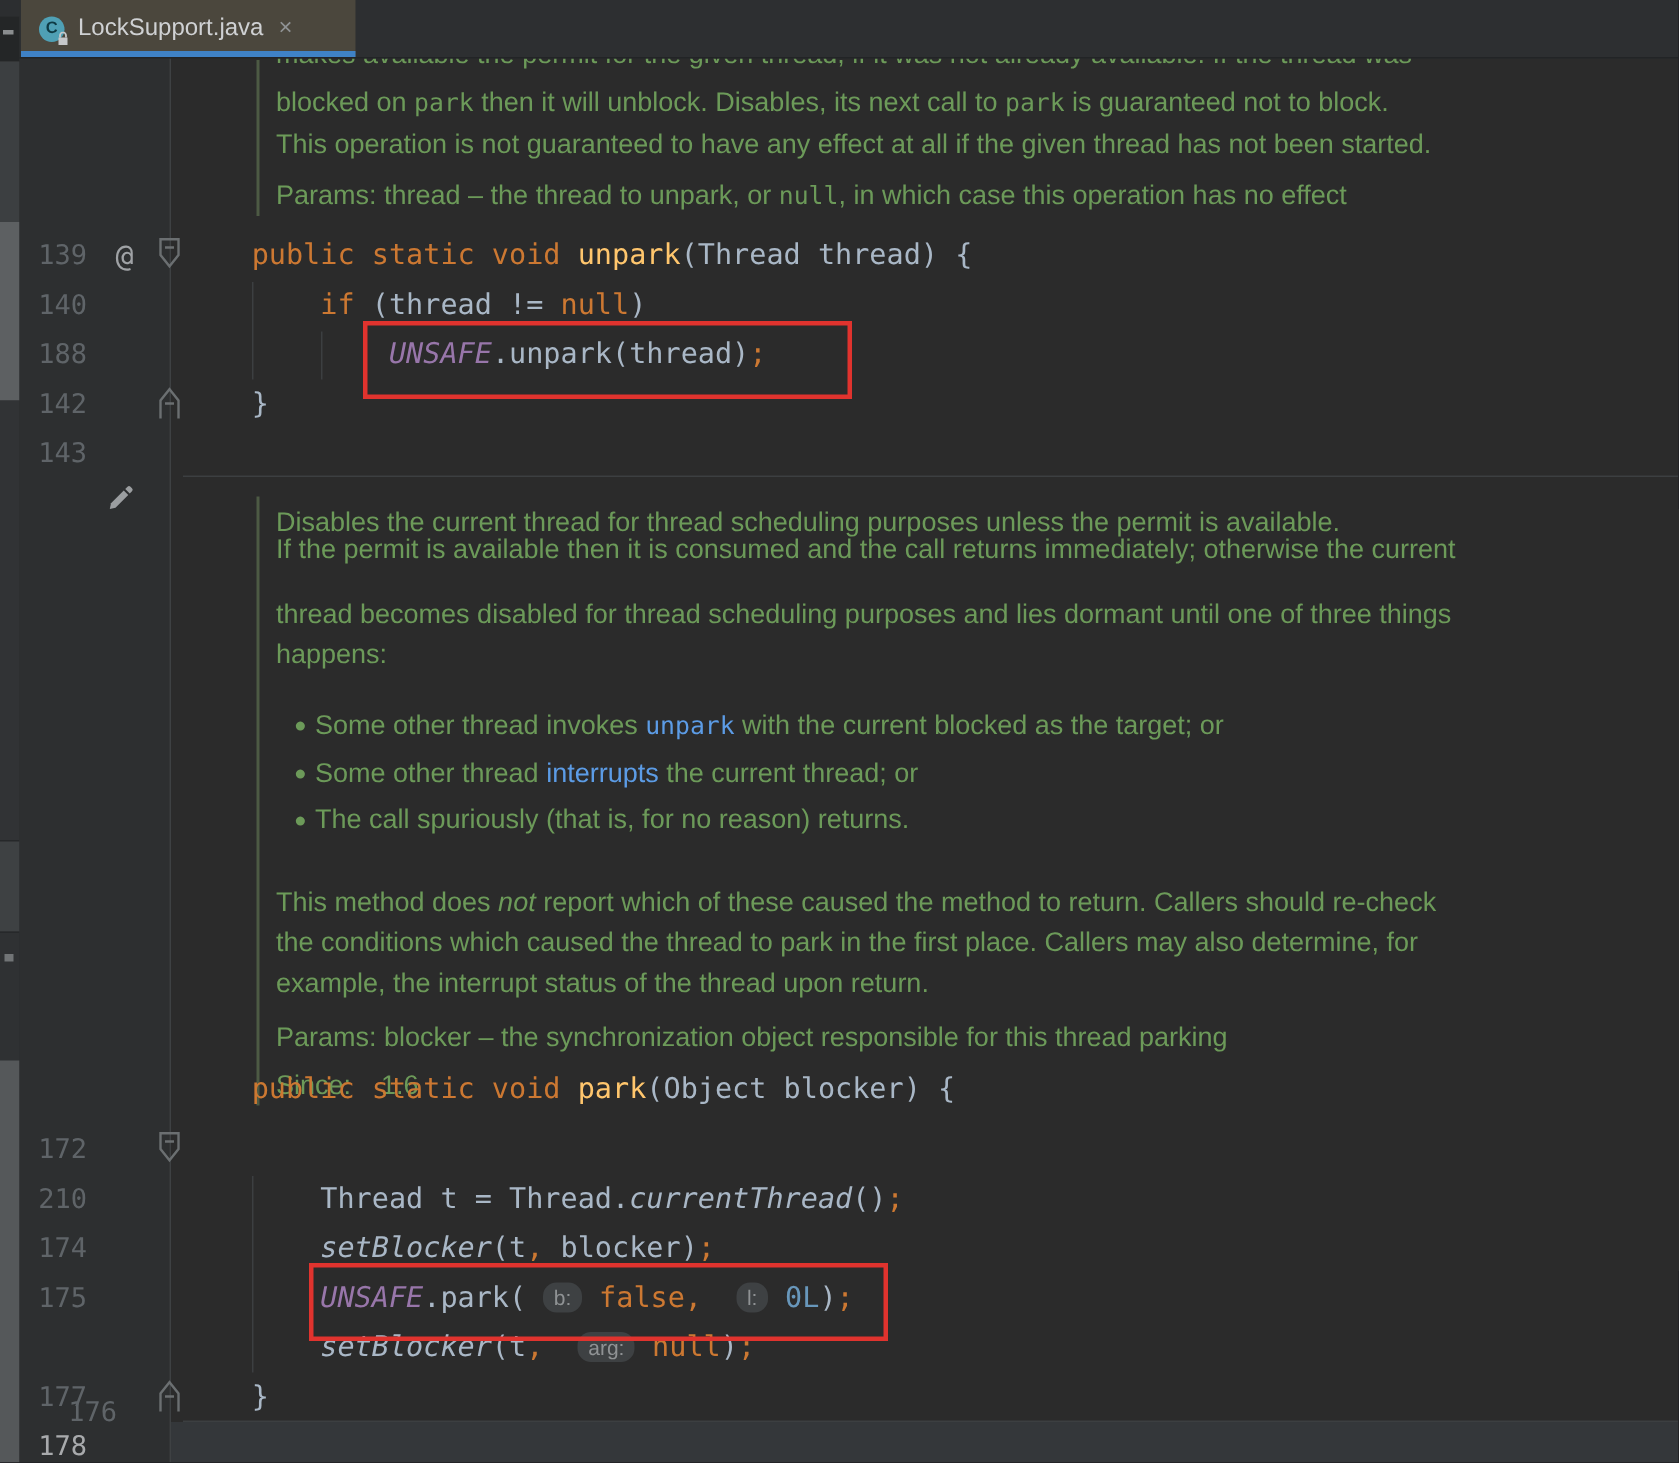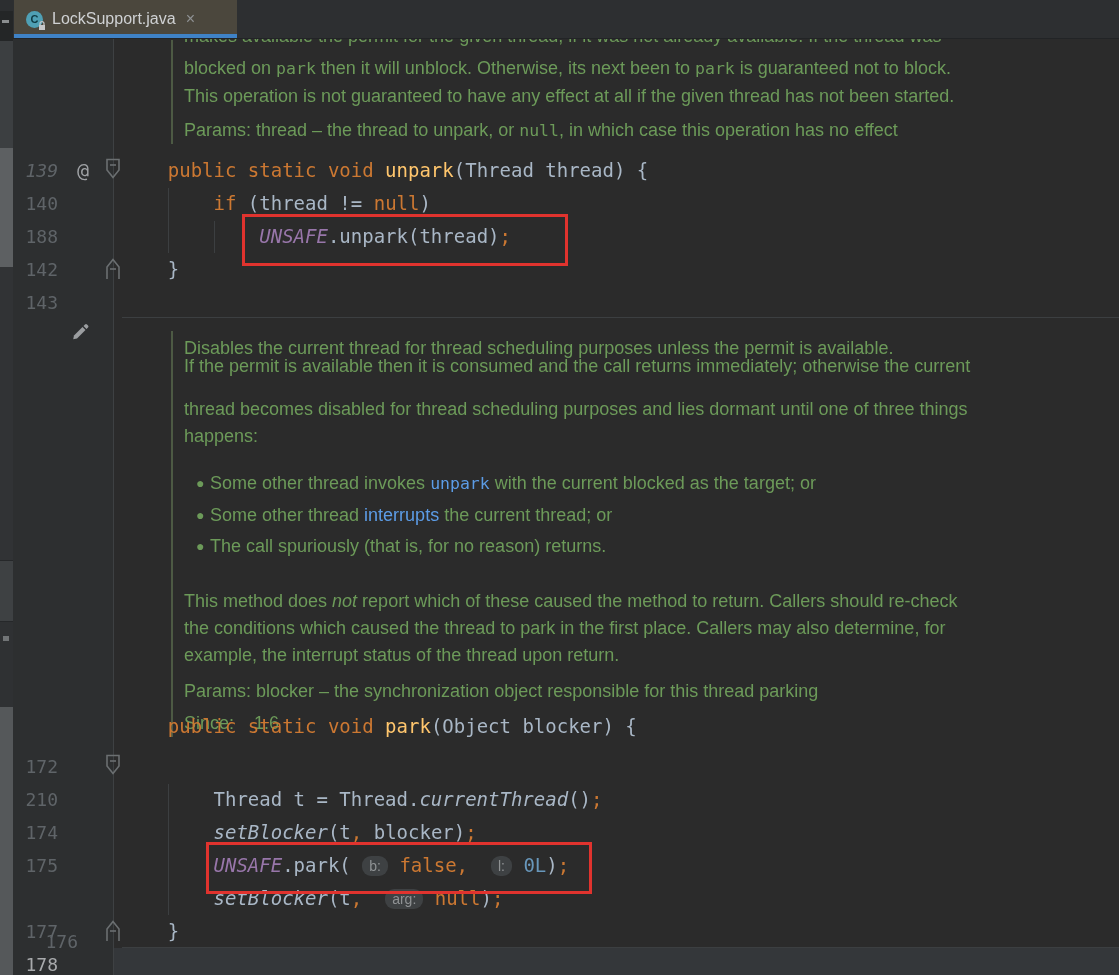--- a/index.html
+++ b/index.html
@@ -95,21 +95,21 @@
       </span>
       <span class="tab-label">LockSupport.java</span>
       <span class="tab-close">×</span>
     </div>
     <div class="tab-underline"></div>
   </div>
 
   <div class="gutter"></div>
   <div class="gutter-border"></div>
   <div id="lnums">
-      <div class="lnum" style="top: 154px; font-style: italic;">139</div>
+      <div class="lnum" style="top: 154px;">139</div>
       <div class="lnum" style="top: 187px;">140</div>
       <div class="lnum" style="top: 220px;">188</div>
       <div class="lnum" style="top: 253px;">142</div>
       <div class="lnum" style="top: 286px;">143</div>
       <div class="lnum" style="top: 750px;">172</div>
       <div class="lnum" style="top: 783px;">210</div>
       <div class="lnum" style="top: 816px;">174</div>
       <div class="lnum" style="top: 849px;">175</div>
       <div class="lnum" style="top: 925px; padding-left: 20px;">176</div>
       <div class="lnum" style="top: 915px;">177</div>
@@ -145,21 +145,21 @@
 
   <div class="indent-guide" style="left:168px;top:188px;height:65px"></div>
   <div class="indent-guide" style="left:214px;top:221px;height:32px"></div>
   <div class="indent-guide" style="left:168px;top:784px;height:131px"></div>
 
   <div class="doc-bar" style="top:40px;height:104px"></div>
   <div class="doc-bar" style="top:331px;height:406px"></div>
 
   <div id="docTop">
       <div class="doc-line" style="top: 22px;"><span>makes available the permit for the given thread, if it was not already available. If the thread was</span></div>
-      <div class="doc-line" style="top: 54px;"><span>blocked on </span><span class="run-c">park</span><span> then it will unblock. Otherwise, its next been to </span><span class="run-c">park</span><span> is guaranteed not to block.</span></div>
+      <div class="doc-line" style="top: 54px;"><span>blocked on </span><span class="run-c">park</span><span> then it will unblock. Disables, its next call to </span><span class="run-c">park</span><span> is guaranteed not to block.</span></div>
       <div class="doc-line" style="top: 82px;"><span>This operation is not guaranteed to have any effect at all if the given thread has not been started.</span></div>
       <div class="doc-line" style="top: 116px;"><span>Params: thread – the thread to unpark, or </span><span class="run-c">null</span><span>, in which case this operation has no effect</span></div>
     </div>
   <div id="docMid">
       <div class="doc-line" style="top: 334px;"><span>Disables the current thread for thread scheduling purposes unless the permit is available.</span></div>
       <div class="doc-line" style="top: 352px;"><span>If the permit is available then it is consumed and the call returns immediately; otherwise the current</span></div>
       <div class="doc-line" style="top: 395px;"><span>thread becomes disabled for thread scheduling purposes and lies dormant until one of three things</span></div>
       <div class="doc-line" style="top: 422px;"><span>happens:</span></div>
       <div class="doc-line" style="top: 469px; left: 196px;"><span class="bullet">●</span><span>Some other thread invokes </span><span class="run-lc">unpark</span><span> with the current blocked as the target; or</span></div>
       <div class="doc-line" style="top: 501px; left: 196px;"><span class="bullet">●</span><span>Some other thread </span><span class="run-l">interrupts</span><span> the current thread; or</span></div>

